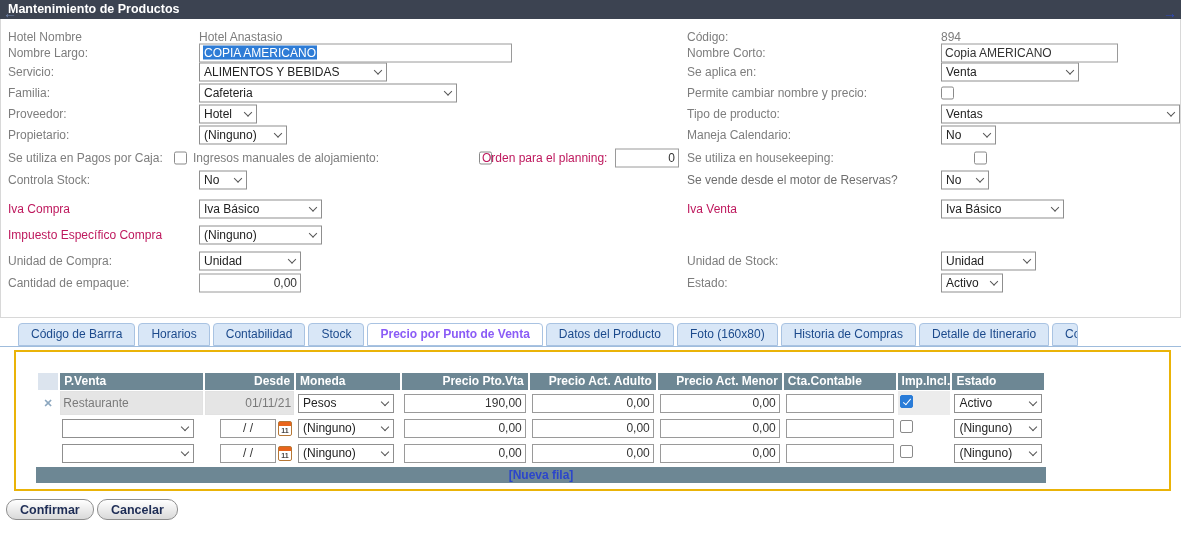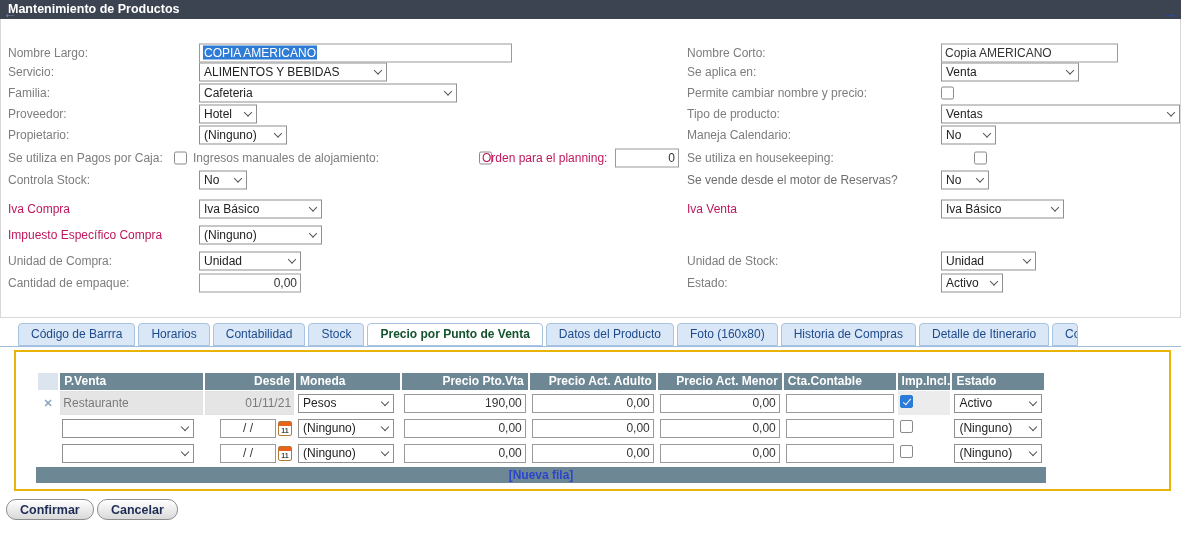--- a/index.html
+++ b/index.html
@@ -60,21 +60,21 @@
   
   .tabstrip {
     position:absolute; top:322px; left:0; width:1181px; height:25px;
     border-bottom:1px solid #9fbcdc; display:flex; align-items:flex-end;
     padding-left:18px; gap:3px;
   }
   .tab {
     background:#d9e7f7; border:1px solid #a9c3e2; border-radius:4px 4px 0 0;
     color:#1c4a8c; padding:3px 12px 4px; white-space:nowrap; cursor:pointer;
   }
-  .tab.active { background:#fff; font-weight:bold; color:#14532d; }
+  .tab.active { background:#fff; font-weight:bold; color:#8b5cf6; }
   .tab.clipped { max-width:26px; overflow:hidden; padding-right:0; }
   .tabscroll {
     position:absolute; top:5px; font-size:14px; font-weight:bold; color:#4a5f9e; cursor:pointer;
   }
   .tabscroll.left  { left:3px;  color:#7186ad; }
   .tabscroll.right { right:4px; color:#2f4bbf; }
   
   .gridbox {
     position:absolute; top:350px; left:14px; width:1157px; height:141px;
     border:2px solid #eab308; background:#fff; padding:20px;
@@ -115,20 +115,26 @@
     font-weight:bold; color:#1d2c55; font-size:12.5px; cursor:pointer; line-height:17px;
   }
 </style>
 </head>
 <body>
 
 <div class="titlebar">Mantenimiento de Productos</div>
 
 <div class="formbox">
 
+  <div class="frow" style="top:7px;">
+    <span class="lblL">Hotel Nombre</span>
+    <span class="fldL staticval">Hotel Anastasio</span>
+    <span class="lblR">Código:</span>
+    <span class="fldR staticval">894</span>
+  </div>
 
   <div class="frow" style="top:23px;">
     <span class="lblL">Nombre Largo:</span>
     <span class="fldL fakeinput" style="width:313px;">
         <span class="selhl">COPIA AMERICANO</span>
       </span>
     <span class="lblR">Nombre Corto:</span>
     <input class="fldR inputbox" style="width: 177px;" value="Copia AMERICANO">
   </div>
 

